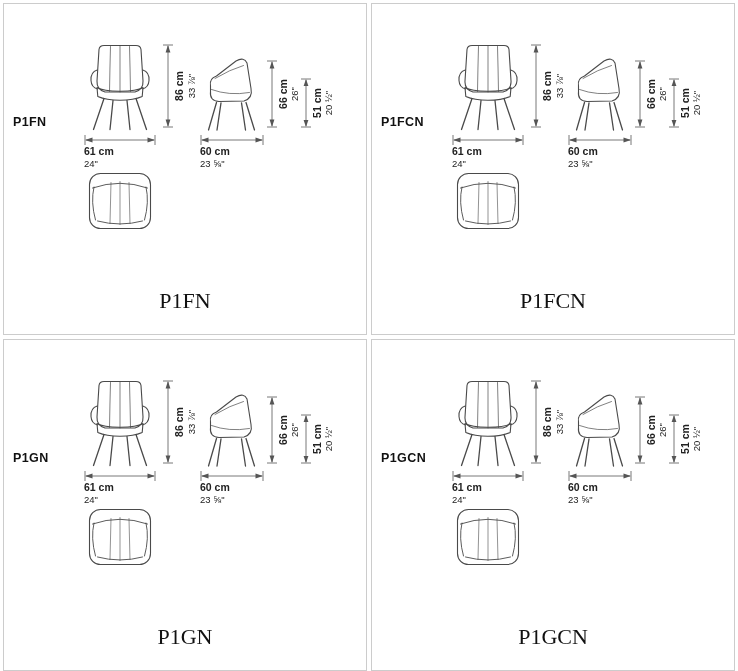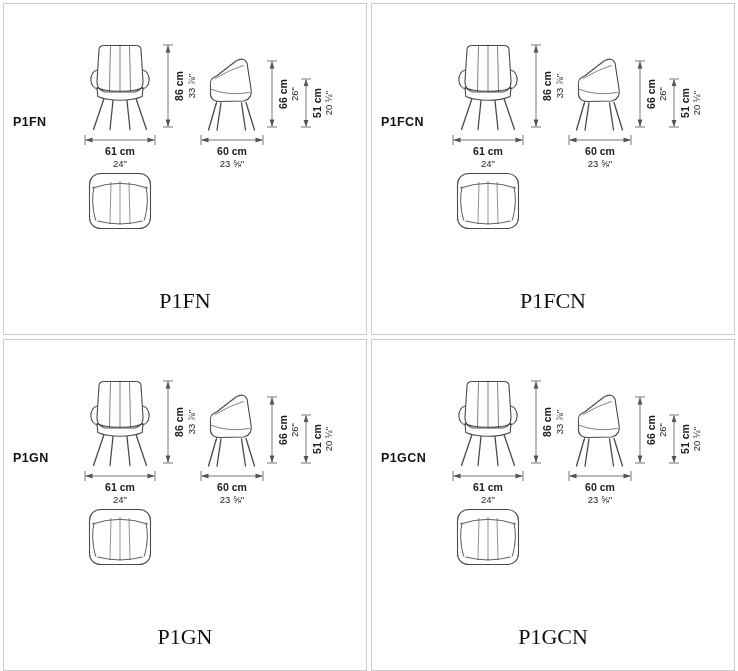--- a/index.html
+++ b/index.html
@@ -42,21 +42,21 @@
     top: 284px;
     text-align: center;
     font-family: "Liberation Serif", serif;
     font-size: 22px;
     color: #111;
   }
 
   .dim-cm { font-weight: bold; font-size: 10.5px; color: #222; }
   .dim-in { font-weight: normal; font-size: 9.5px; color: #222; }
 
-  .hlabel { position: absolute; text-align: center; white-space: nowrap; line-height: 11px; }
+  .hlabel { position: absolute; text-align: left; white-space: nowrap; line-height: 11px; }
   .vlabel {
     position: absolute;
     text-align: center;
     white-space: nowrap;
     line-height: 12px;
     height: 12px;
     transform: rotate(-90deg);
   }
 </style>
 </head>

